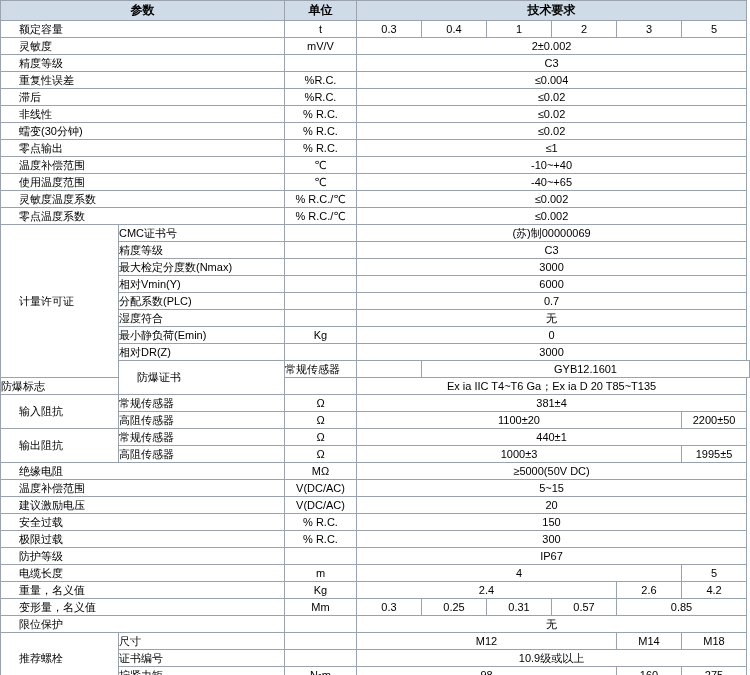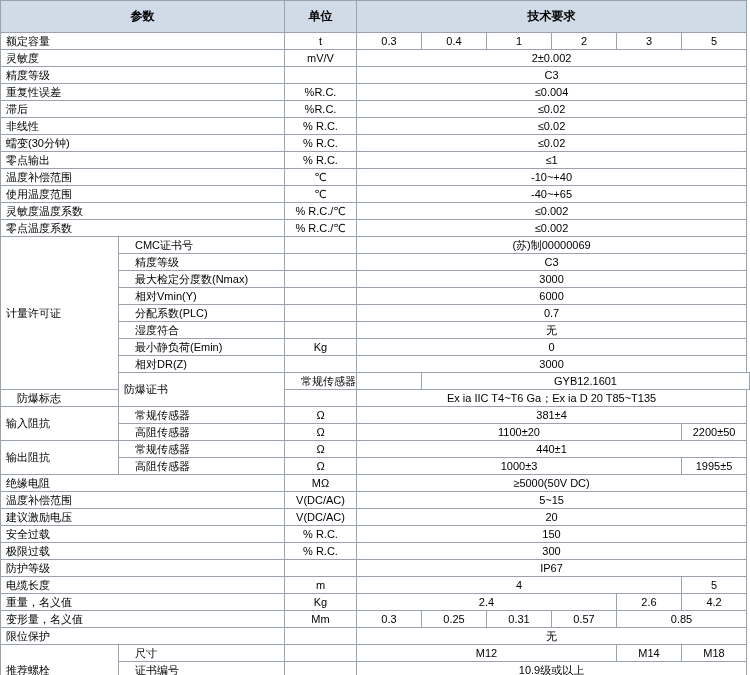--- a/index.html
+++ b/index.html
@@ -22,29 +22,29 @@
     height:17px;
     box-sizing:border-box;
     overflow:hidden;
     white-space:nowrap;
   }
   thead th{
     background:#cfdce8;
     font-weight:bold;
     text-align:center;
     font-size:12px;
-    height:32px;
-  }
-  .lbl{text-align:left;padding-left:16px;}
+    height:20px;
+  }
+  .lbl{text-align:left;padding-left:0;}
   .ctr{text-align:center;}
   .param-col{width:118px;}
   .sub-col{width:166px;}
   .unit-col{width:72px;}
   .v{width:65px;}
-  .rowgroup{vertical-align:middle;text-align:left;padding-left:5px;}
+  .rowgroup{vertical-align:middle;text-align:left;padding-left:18px;}
 </style>
 </head>
 <body>
 
 <table>
   <colgroup>
     <col class="param-col">
     <col class="sub-col">
     <col class="unit-col">
     <col class="v">

